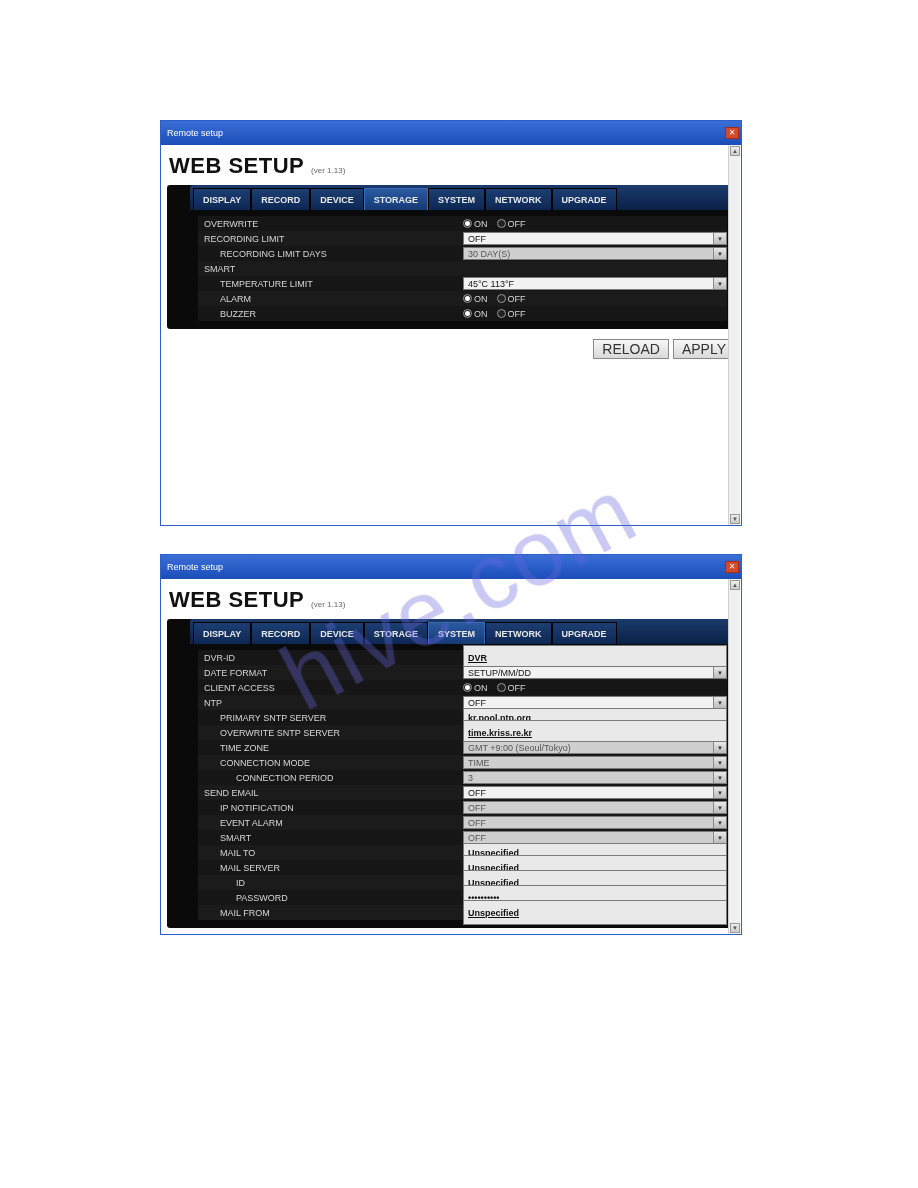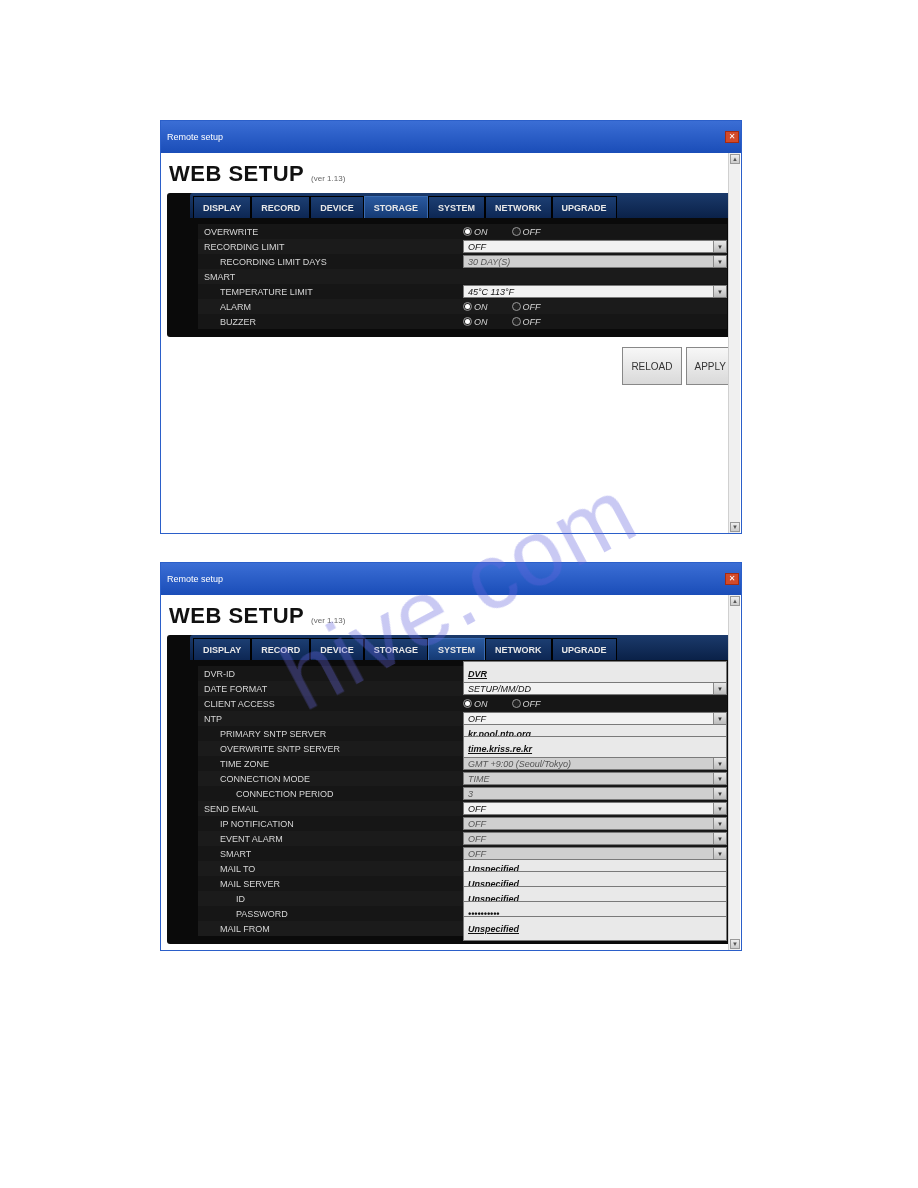--- a/index.html
+++ b/index.html
@@ -6,21 +6,21 @@
 body { background: #fff; font-family: Arial, sans-serif; font-size: 10px; padding: 120px 160px; }
 .watermark {
   position: fixed; top: 50%; left: 50%; transform: translate(-50%,-50%) rotate(-28deg);
   font-size: 92px; color: rgba(100,100,220,0.35); font-weight: 400; pointer-events: none;
   letter-spacing: 2px; z-index: 1000;
 }
 .window {
   width: 582px; border: 1px solid #2b5fc9; background: #fff; margin-bottom: 28px;
 }
 .titlebar {
-  height: 32px; background: linear-gradient(#3b6ed5,#1a4db8);
+  height: 24px; background: linear-gradient(#3b6ed5,#1a4db8);
   display: flex; align-items: center; padding: 0 2px;
 }
 .titlebar-text { color: #fff; font-size: 9px; padding-left: 4px; }
 .titlebar-close {
   margin-left: auto; width: 14px; height: 12px; background: #d24a2a;
   border: 1px solid #a52b12; display:flex; align-items:center; justify-content:center;
   color:#fff; font-size:8px; line-height:1;
 }
 .content { padding: 4px 6px 6px 6px; position:relative; }
 .content-tall { min-height: 380px; }
@@ -40,43 +40,43 @@
 .tab.active { background: linear-gradient(#2a5aa0,#153a74); border-color: #3a6bb0; }
 .rows { padding: 6px 8px 8px 8px; }
 .row {
   display: flex; align-items: center; height: 15px;
   background: #1b1b1b; color: #d6d6d6; font-size: 9px;
 }
 .row:nth-child(odd){ background:#161616; }
 .row-label { width: 265px; padding-left: 6px; display:flex; align-items:center; }
 .row-label.indent1 { padding-left: 22px; }
 .row-label.indent2 { padding-left: 38px; }
-.row-value { flex: 1; display: flex; align-items: center; gap:18px;font-style:italic; }
+.row-value { flex: 1; display: flex; align-items: center; gap:3px; }
 .radio { display:inline-flex; align-items:center; gap:2px; margin-right:6px; }
 .radio-circ { width:9px; height:9px; border-radius:50%; border:1px solid #999; background:#222; position:relative; }
 .radio-circ.on::after{ content:""; position:absolute; inset:1px; border-radius:50%; background:#fff; }
 .radio-label { color:#d6d6d6; }
 .select {
   flex:1; height:13px; background:#f2f2f2; border:1px solid #7a7a7a;
   display:flex; align-items:center; padding:0 4px; color:#111; font-size:9px; position:relative;
 }
 .select.disabled { background:#cfcfcf; color:#555; }
 .select-arrow {
   position:absolute; right:0; top:0; width:13px; height:100%;
   background:linear-gradient(#e8e8e8,#bcbcbc); border-left:1px solid #888;
   display:flex; align-items:center; justify-content:center; font-size:6px; color:#333;
 }
 .tfield {
   flex:1; height:25px; background:#e9e9e9; border:1px solid #7a7a7a;
   display:flex; align-items:center; padding:0 4px; color:#111; font-size:9px; font-weight:700; text-decoration:underline;
 }
 .buttons { display:flex; justify-content:flex-end; gap:4px; margin-top:10px; }
 .btn {
-  height:38px; padding:0 8px; background:linear-gradient(#f7f7f7,#d9d9d9);
-  border:1px solid #888; font-size:10px; color:#333; display:flex; align-items:center;
+  height:20px; padding:0 8px; background:linear-gradient(#f7f7f7,#d9d9d9);
+  border:1px solid #888; font-size:14px; color:#333; display:flex; align-items:center;
 }
 .scrolltrack { position:absolute; right:1px; top:0; bottom:0; width:12px; background:#f0f0f0; border-left:1px solid #d0d0d0;}
 .scrollthumb-top { width:10px; height:10px; margin:1px; background:linear-gradient(#eee,#ccc); border:1px solid #999; font-size:6px; display:flex; align-items:center; justify-content:center; color:#555;}
 .scrollthumb-bot { position:absolute; bottom:1px; width:10px; height:10px; margin:0 1px; background:linear-gradient(#eee,#ccc); border:1px solid #999; font-size:6px; display:flex; align-items:center; justify-content:center; color:#555;}
 </style>
 </head>
 <body>
 
 <div class="watermark">hive.com</div>
 

